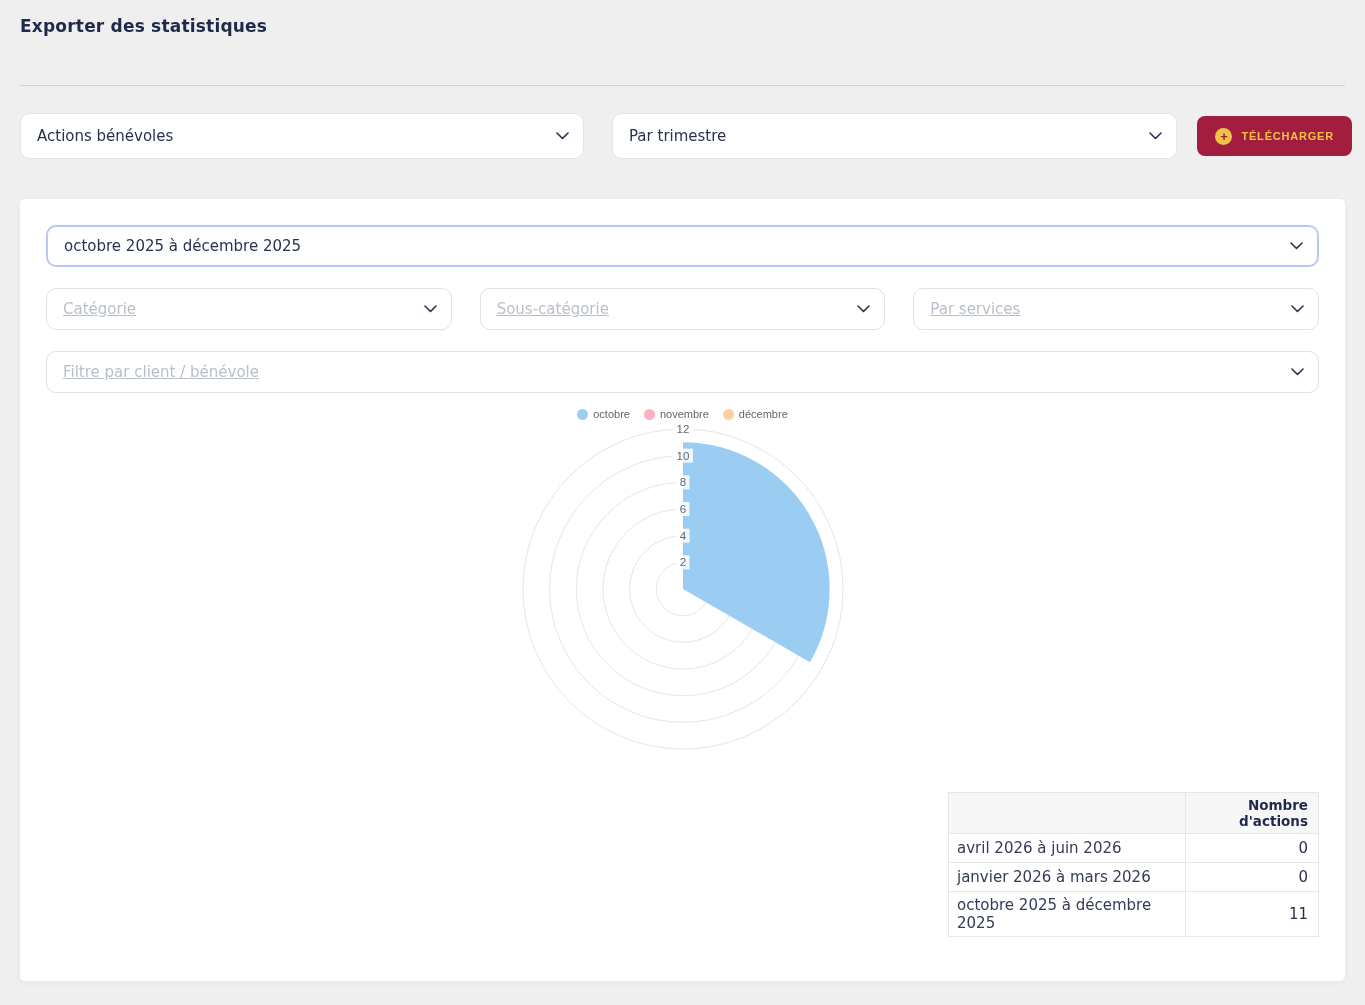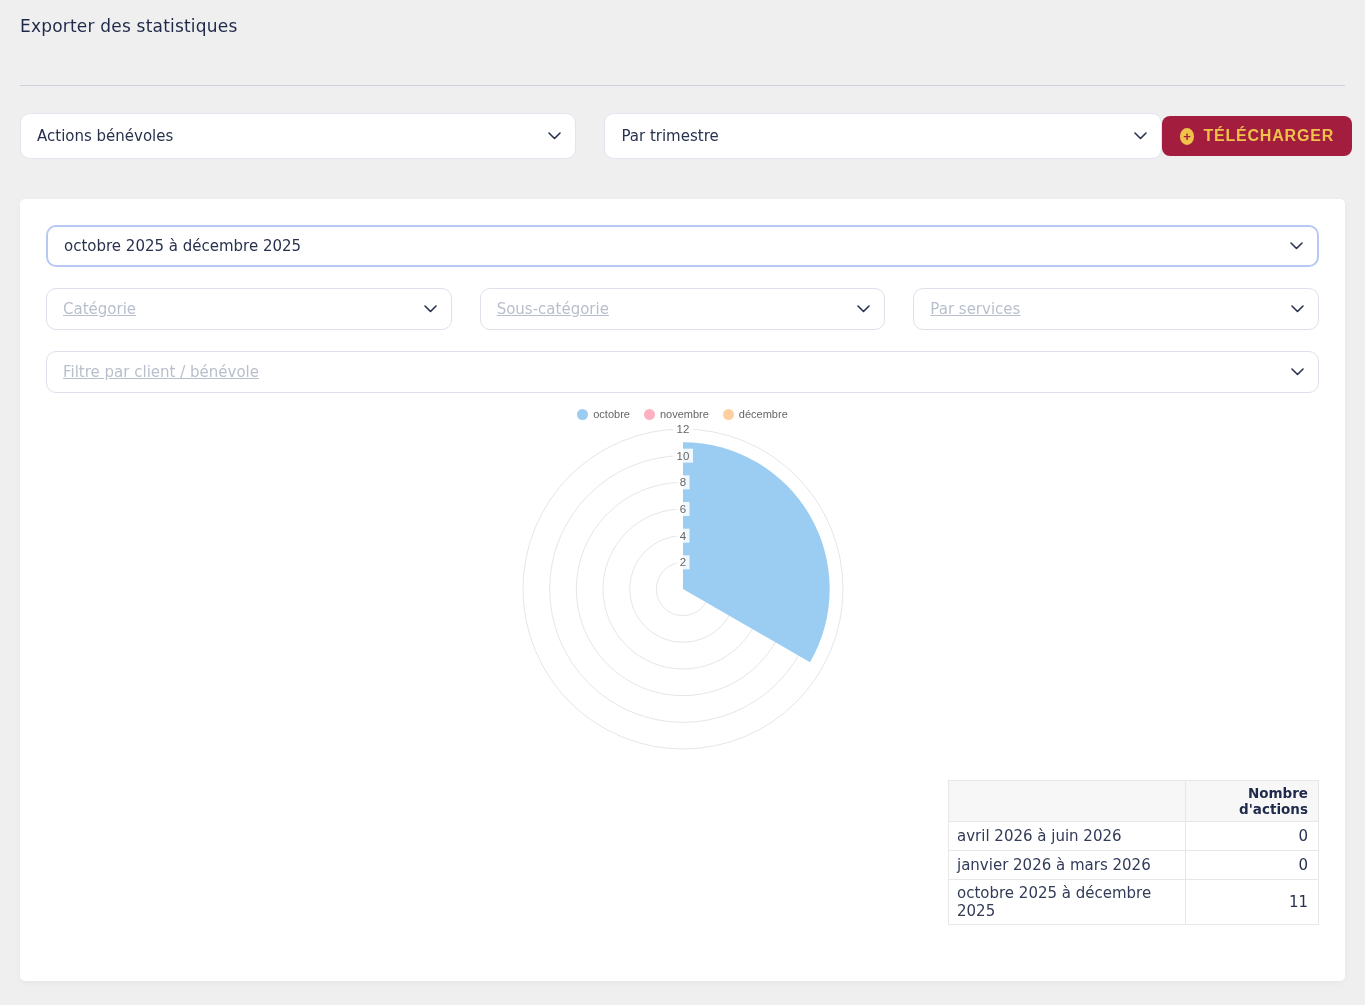--- a/index.html
+++ b/index.html
@@ -4,21 +4,21 @@
 <style>
   * { margin:0; padding:0; box-sizing:border-box; }
   html,body { width:1365px; height:1005px; overflow:hidden; }
   body {
     background:#f0efef;
     font-family:"DejaVu Sans","Liberation Sans",sans-serif;
     color:#232e4e;
   }
   
   .page-header { padding:16px 20px 0 20px; }
-  .page-title { font-size:17px; font-weight:normal; color:#1f2a4a; letter-spacing:.2px; }
+  .page-title { font-size:17px; font-weight:bold; color:#1f2a4a; letter-spacing:.2px; }
   .divider { margin:49px 20px 0 20px; border-top:1px solid #ccd1dd; }
 
   
   .toolbar { display:flex; align-items:center; margin:27px 13px 0 20px; }
   .select {
     position:relative; background:#fff; border:1px solid #e2e5ee; border-radius:10px;
     height:46px; display:flex; align-items:center; padding:0 40px 0 16px;
     font-size:15px; color:#28324f; cursor:pointer;
   }
   .select .chev { position:absolute; right:14px; top:50%; transform:translateY(-50%); display:flex; }
@@ -27,21 +27,21 @@
   .btn-download {
     margin-left:auto; height:40px; min-width:148px; padding:0 18px;
     background:#a21d3e; border:none; border-radius:8px; cursor:pointer;
     display:flex; align-items:center; justify-content:center; gap:9px;
   }
   .btn-download .plus {
     width:17px; height:17px; border-radius:50%; background:#f0c24a; color:#a21d3e;
     font-size:13px; font-weight:bold; line-height:17px; text-align:center; display:inline-block;
   }
   .btn-download .lbl {
-    color:#f0c24a; font-size:16px; font-weight:bold; letter-spacing:.8px;
+    color:#f0c24a; font-size:11px; font-weight:bold; letter-spacing:.8px;
   }
 
   
   .card {
     margin:40px 20px 20px 20px; height:782px; background:#fff; border-radius:5px;
     box-shadow:0 2px 6px rgba(0,0,0,.04); padding:26px; position:relative;
   }
   .select-date {
     height:42px; border:2px solid #b7c9f2; border-radius:10px; width:100%;
     font-size:15px; color:#28324f;
@@ -52,21 +52,21 @@
 
   
   .chart-block { margin-top:12px; display:flex; flex-direction:column; align-items:center; }
   .legend { display:flex; align-items:center; gap:14px; height:18px; }
   .legend-item { display:flex; align-items:center; gap:5px; cursor:pointer; }
   .legend-swatch { width:11px; height:11px; border-radius:50%; display:inline-block; }
   .legend-label { font-family:"Liberation Sans",sans-serif; font-size:11px; color:#666; }
   .chart-svg { display:block; }
 
   
-  .stats-table-wrap { position:absolute; right:26px; bottom:56px; }
+  .stats-table-wrap { position:absolute; right:26px; bottom:44px; }
   table.stats { border-collapse:collapse; width:371px; font-size:15px; }
   table.stats th, table.stats td { border:1px solid #e7e7e7; padding:4px 10px; height:29px; }
   table.stats th {
     background:#f7f7f7; font-size:13.5px; font-weight:bold; color:#1f2a4a; text-align:right;
   }
   table.stats td.lbl { text-align:left; color:#323b57; width:238px; padding-left:8px; }
   table.stats td.val { text-align:right; color:#28324f; width:133px; }
 </style>
 </head>
 <body>

